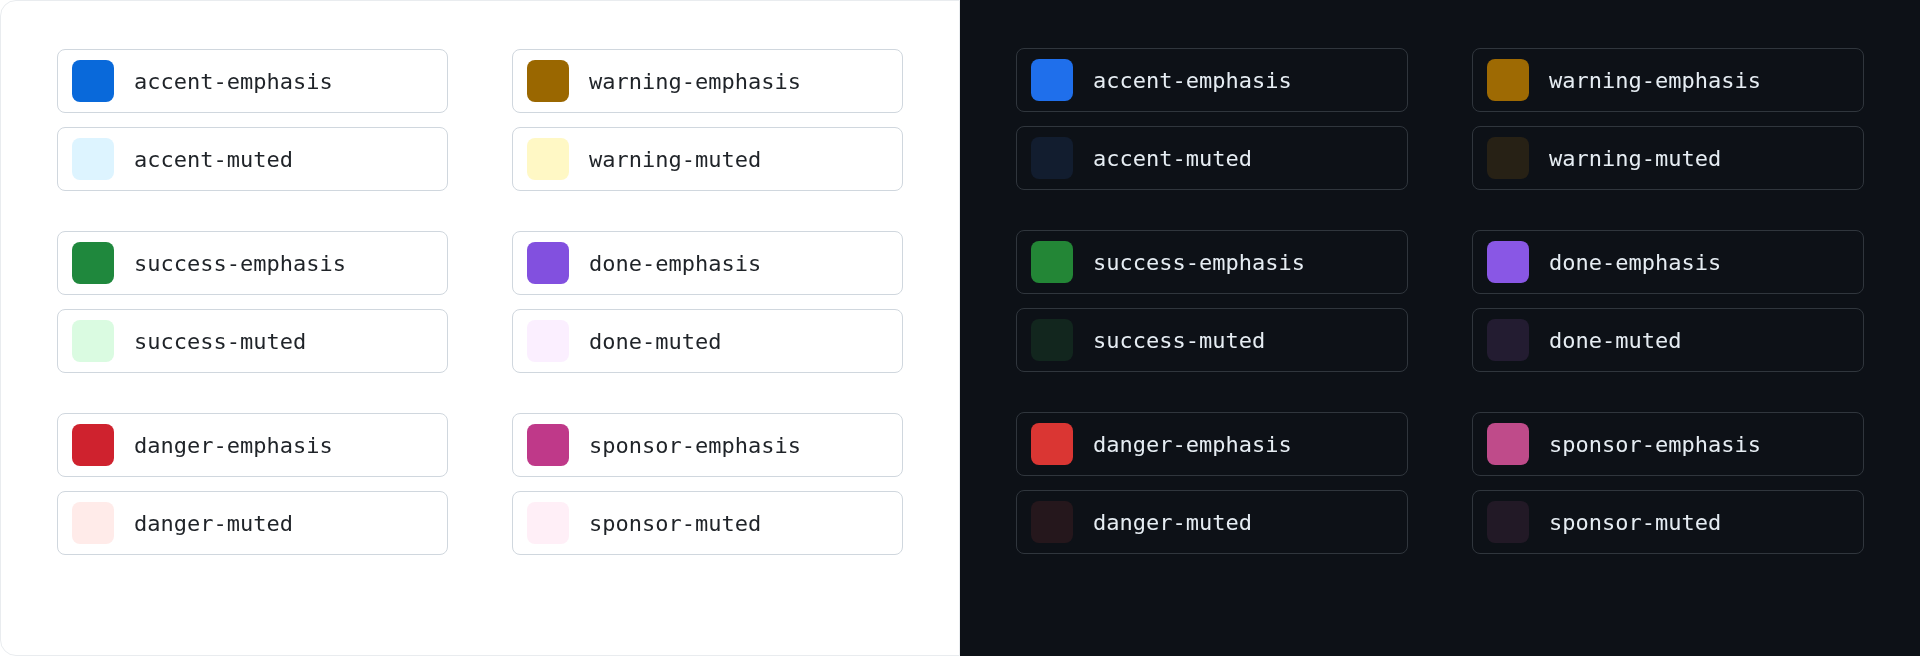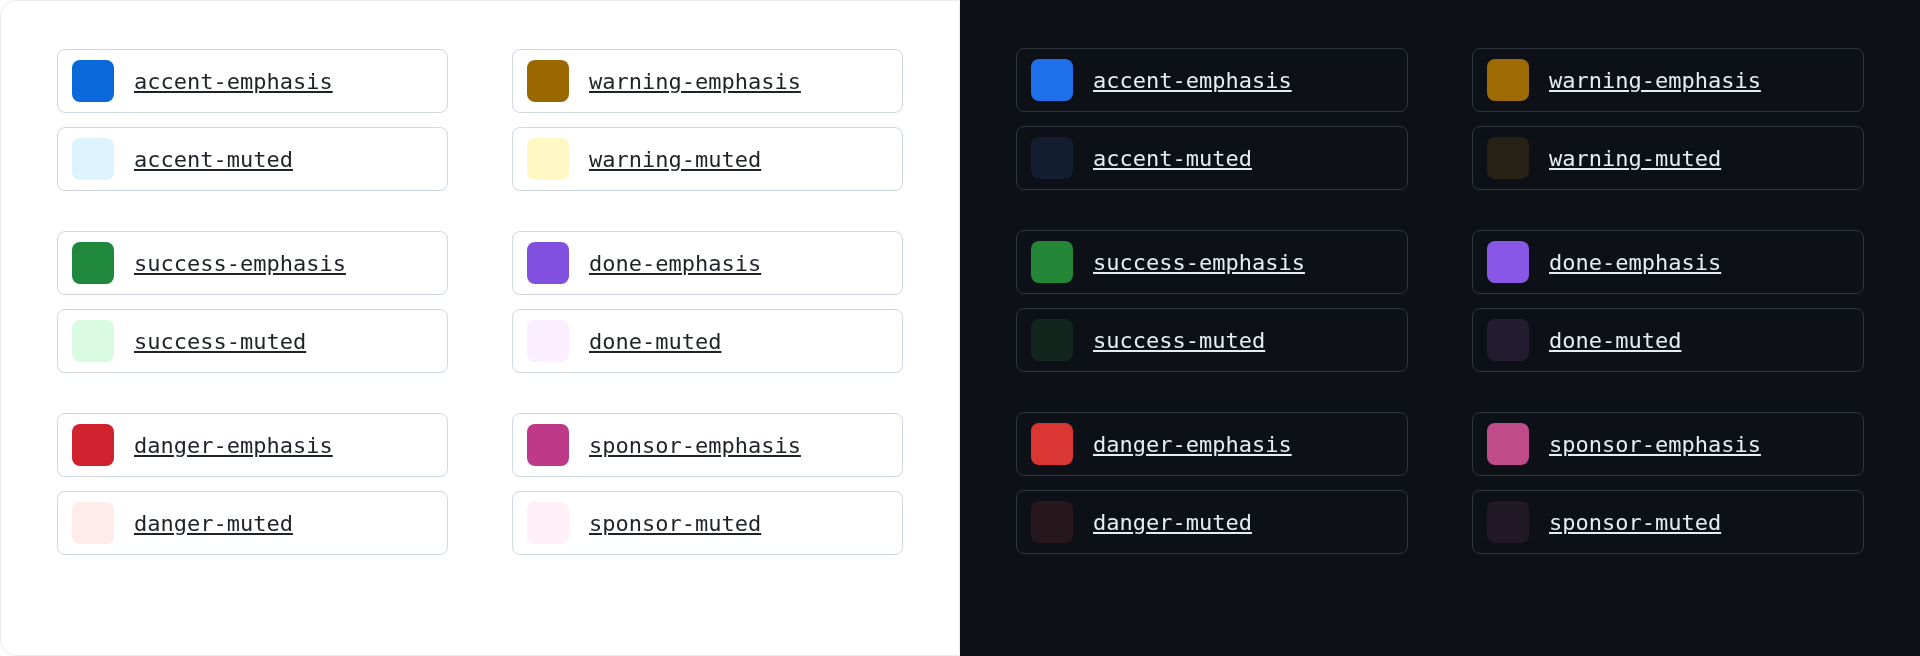--- a/index.html
+++ b/index.html
@@ -49,21 +49,20 @@
     border-color: #30363d;
   }
   .swatch {
     width: 42px;
     height: 42px;
     border-radius: 8px;
     flex-shrink: 0;
   }
   .label {
     white-space: nowrap;
-    text-decoration: underline;
   }
   .light .label { color: #1f2328; }
   .dark  .label { color: #e6edf3; }
 </style>
 </head>
 <body>
 
 <div class="panel light">
 
   <div class="group">

